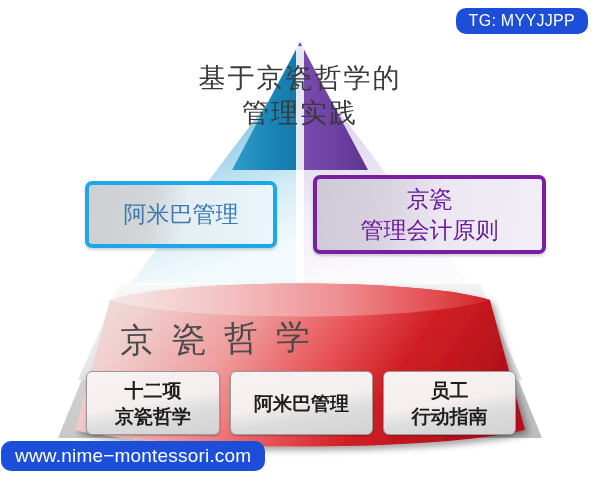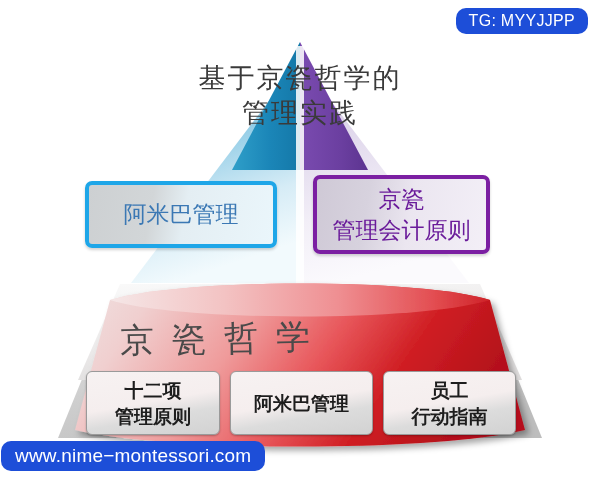--- a/index.html
+++ b/index.html
@@ -70,21 +70,21 @@
     height: 67px;
     border: 4px solid #1ea6e8;
     background: linear-gradient(100deg, #cdd0d2 0%, #d2d6d8 34%, #e4eef3 52%, #eaf6fb 100%);
     color: #3b78b4;
     box-shadow: 0 2px 3px rgba(0,0,0,0.18);
   }
 
   .midbox-right {
     left: 313px;
     top: 175px;
-    width: 177px;
+    width: 233px;
     height: 79px;
     border: 4px solid #7b1fa2;
     background: linear-gradient(100deg, #cfc9d6 0%, #d7d2de 30%, #ebe6f0 55%, #f3eff7 100%);
     color: #6a1b9a;
     box-shadow: 0 2px 3px rgba(0,0,0,0.18);
   }
 
   
   .band-label {
     position: absolute;
@@ -250,21 +250,21 @@
 
   <div class="midbox midbox-right">
     <span>京瓷
 管理会计原则</span>
   </div>
 
   <div class="band-label">京瓷哲学</div>
 
   <div class="botbox b0">
     <span>十二项
-管理原则</span>
+京瓷哲学</span>
   </div>
   <div class="botbox b1">
     <span>阿米巴管理</span>
   </div>
   <div class="botbox b2">
     <span>员工
 行动指南</span>
   </div>
 
   <div class="chip" id="tag-chip">TG: MYYJJPP</div>

